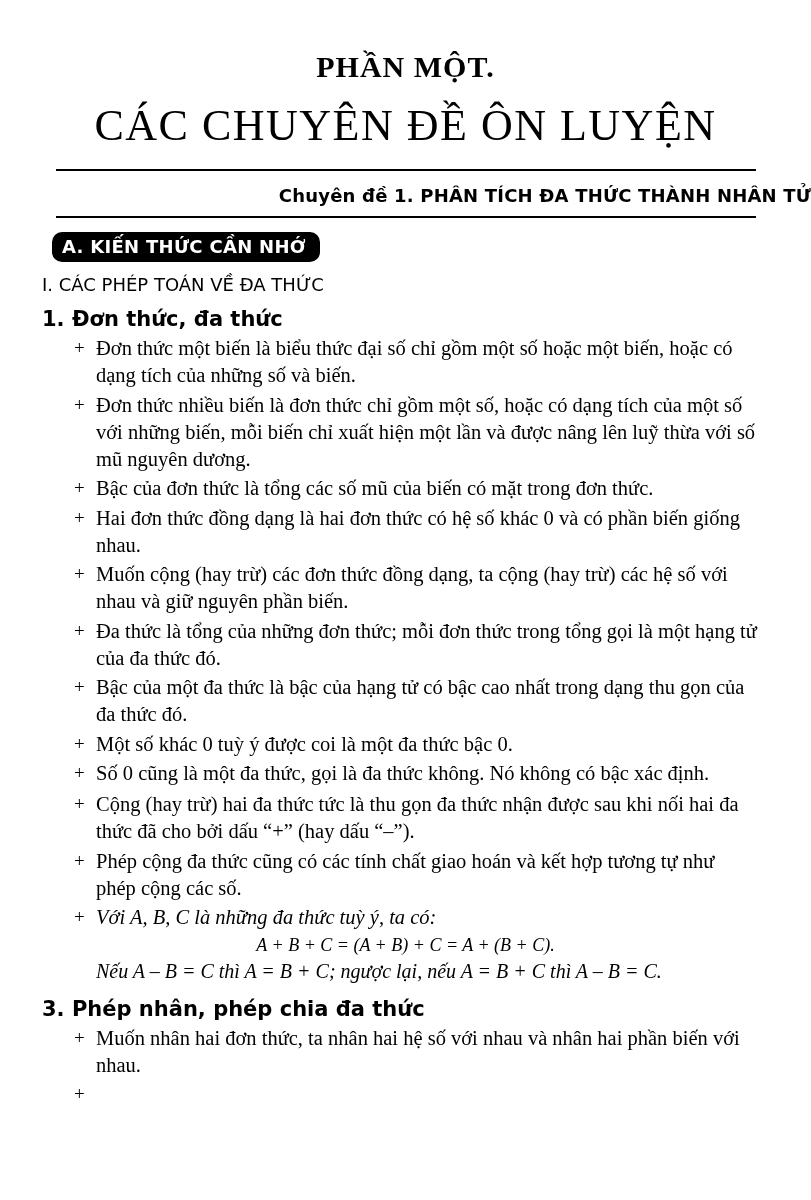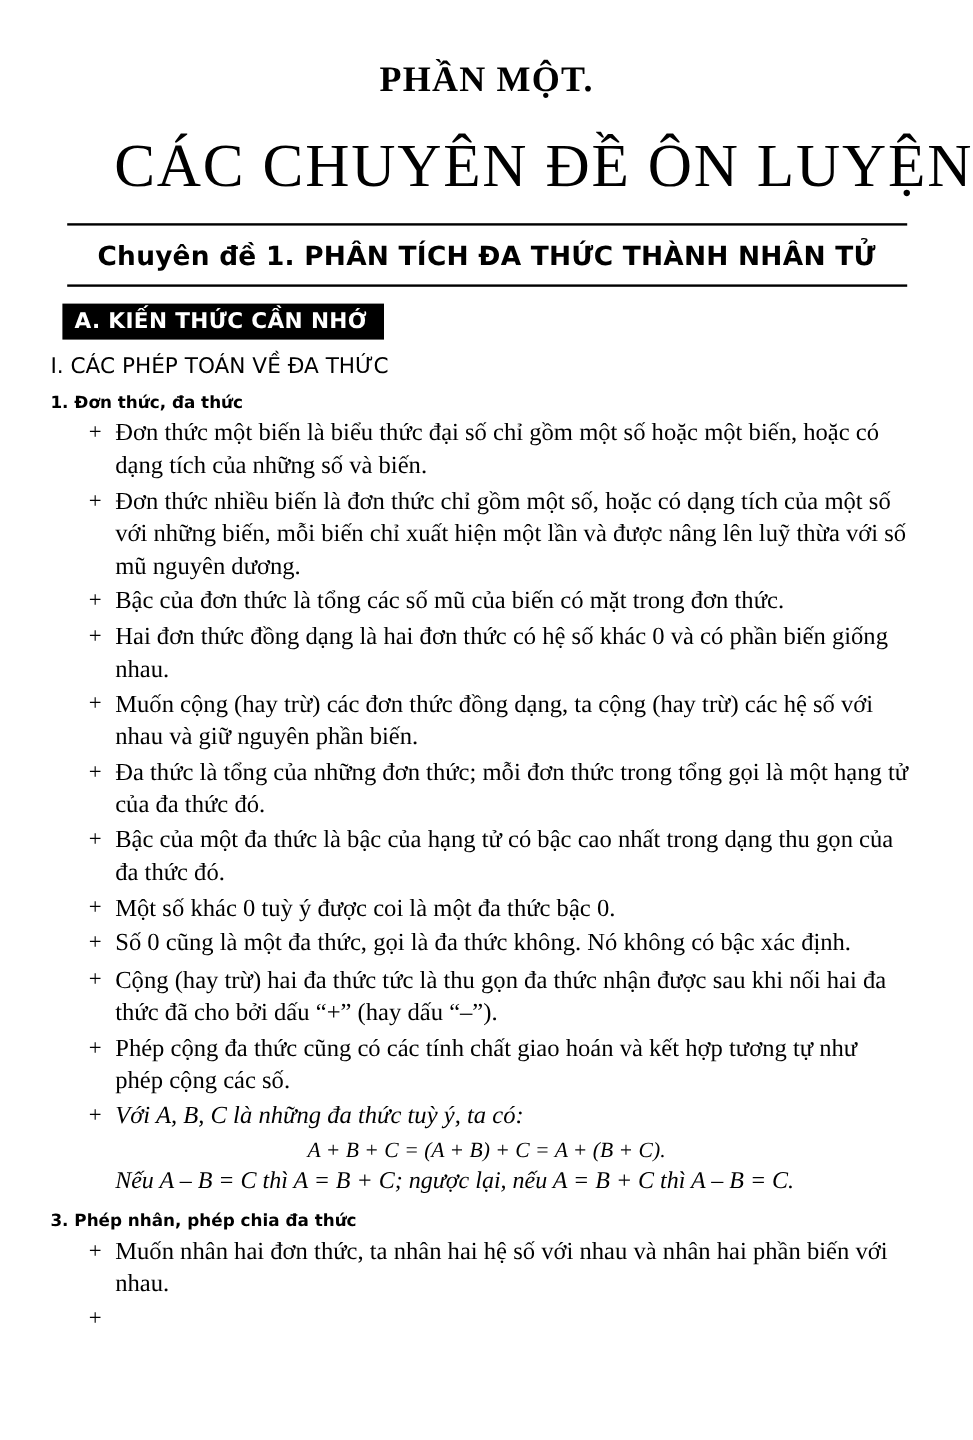--- a/index.html
+++ b/index.html
@@ -25,37 +25,37 @@
   
   .part-title {
     text-align: center;
     font-family: "Liberation Serif", serif;
     font-size: 30px;
     letter-spacing: 1px;
     margin-top: 50px;
     font-weight: bold;
   }
   .part-subtitle {
-    text-align: right;
+    text-align: center;
     font-family: "Liberation Serif", serif;
-    font-size: 51px;
+    font-size: 44px;
     letter-spacing: 1.5px;
-    margin-top: 26px;
+    margin-top: 16px;
     font-weight: normal;
   }
   .rule {
     width: 700px;
     margin: 18px auto 0 auto;
     border-bottom: 2px solid #000;
   }
   
   .chapter-heading {
-    text-align: center;
+    text-align: right;
     font-family: "DejaVu Sans", sans-serif;
-    font-size: 22px;
+    font-size: 18px;
     font-weight: bold;
     margin-top: 14px;
     letter-spacing: 0.2px;
   }
   .rule2 {
     width: 700px;
     margin: 10px auto 0 auto;
     border-bottom: 2px solid #000;
   }
   
@@ -64,32 +64,33 @@
   }
   .banner {
     display: inline-block;
     background: #000;
     color: #fff;
     font-family: "DejaVu Sans", sans-serif;
     font-weight: bold;
     font-size: 18px;
     padding: 4px 14px 5px 10px;
     letter-spacing: 0.3px;
+    border-radius: 10px;
   }
   
   .sec-h1 {
     font-family: "DejaVu Sans", sans-serif;
     font-weight: normal;
     font-size: 18px;
     margin: 12px 0 0 42px;
   }
   .sec-h2 {
     font-family: "DejaVu Sans", sans-serif;
     font-weight: bold;
-    font-size: 14px;
+    font-size: 21px;
     margin: 12px 0 0 42px;
   }
   
   ul.bullets {
     list-style: none;
     margin: 4px 0 0 0;
     padding: 0;
   }
   ul.bullets li {
     position: relative;

